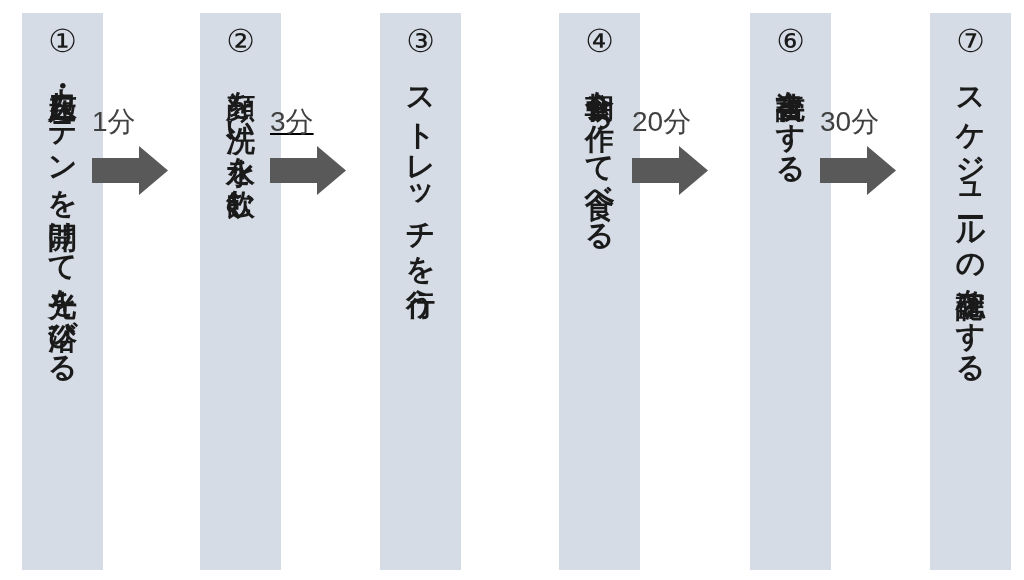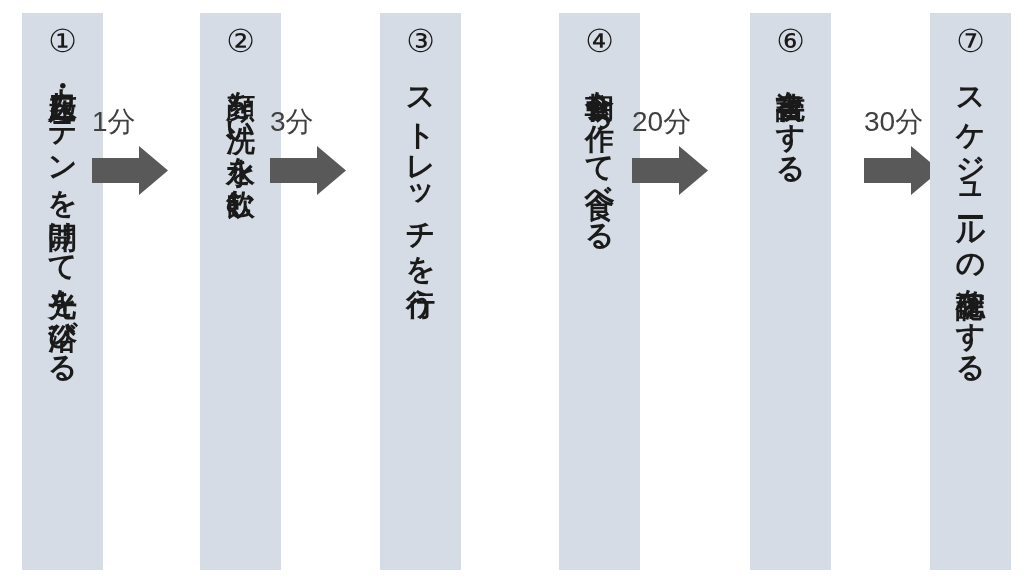--- a/index.html
+++ b/index.html
@@ -70,24 +70,24 @@
   }
   
   .s0 { left: 22px; }
   .s1 { left: 200px; }
   .s2 { left: 380px; }
   .s3 { left: 559px; }
   .s4 { left: 750px; }
   .s5 { left: 930px; }
   
   .t0 { left: 92px; }
-  .t1 { left: 270px; }
+  .t1 { left: 270px; text-decoration: underline; }
   .t2 { left: 450px; }
   .t3 { left: 632px; }
-  .t4 { left: 864px; }
+  .t4 { left: 820px; }
 </style>
 </head>
 <body>
 
 <div class="canvas">
 
   <div class="step s0">
     <div class="step-number">①</div>
     <div class="step-label">起床・カーテンを開けて光を浴びる</div>
   </div>

